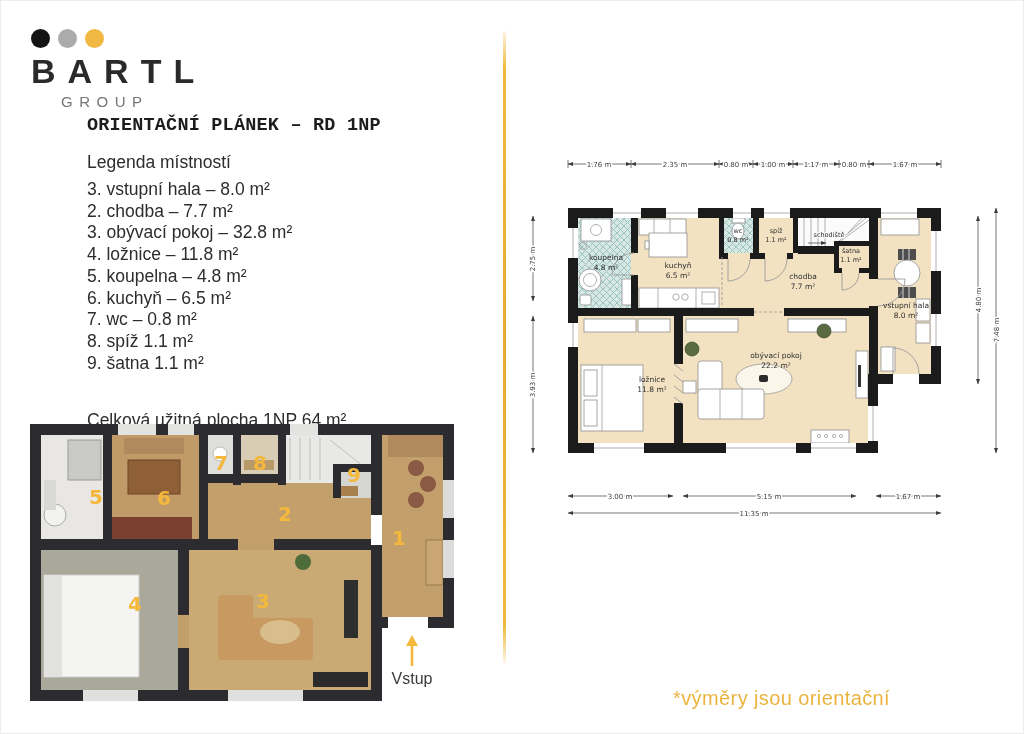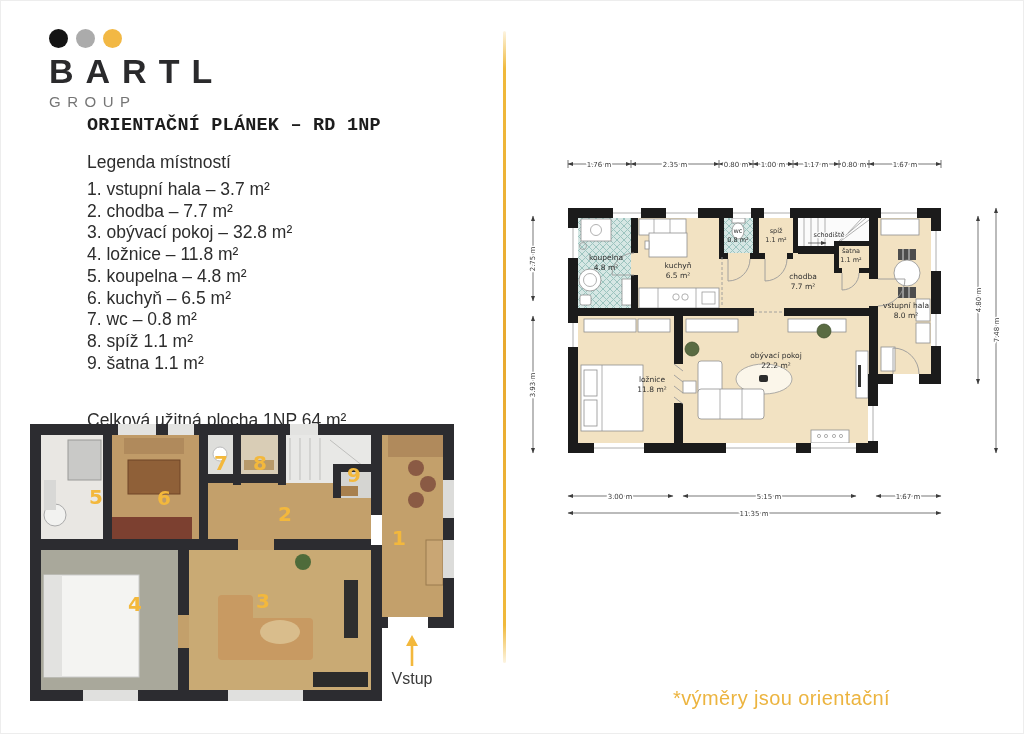--- a/index.html
+++ b/index.html
@@ -1,23 +1,23 @@
 <!DOCTYPE html>
 <html><head>
 <meta charset="utf-8">
 <style>
   html,body{margin:0;padding:0;background:#ffffff;}
   .page{position:relative;width:1024px;height:734px;background:#fff;overflow:hidden;
         font-family:"Liberation Sans",sans-serif;border:1px solid #ededed;box-sizing:border-box;}
   
-  .logo{position:absolute;left:48px;top:28px;}
+  .logo{position:absolute;left:30px;top:28px;}
   .logo-dots{display:flex;gap:8px;}
   .logo-dot{width:19px;height:19px;border-radius:50%;}
   .logo-name{margin-top:4px;font-size:34px;font-weight:bold;letter-spacing:12px;color:#2a2a2c;}
-  .logo-sub{margin-top:2px;font-size:15px;letter-spacing:6.5px;color:#757575;}
+  .logo-sub{margin-top:2px;font-size:15px;letter-spacing:6.5px;color:#757575;margin-left:30px;}
   
   .heading{position:absolute;left:86px;top:114px;color:#1d1d1d;}
   .heading .title{font-size:18.5px;font-weight:bold;letter-spacing:.2px;font-family:Liberation Mono, monospace;}
   .heading .subtitle{font-size:17.5px;font-weight:normal;color:#2d2d2d;margin-top:16px;}
   .legend{position:absolute;left:86px;top:178px;font-size:17.5px;line-height:21.7px;color:#2d2d2d;}
   .total{position:absolute;left:86px;top:409px;font-size:17.5px;color:#2d2d2d;}
   
   .divider{position:absolute;left:502px;top:30px;width:3px;height:632px;border-radius:2px;
            background:linear-gradient(180deg,rgba(240,185,59,.15),#f0b93b 6%,#e8a92f 50%,#f0b93b 94%,rgba(240,185,59,.15));}
   
@@ -54,21 +54,21 @@
     <div class="logo-name">BARTL</div>
     <div class="logo-sub">GROUP</div>
   </div>
 
   <div class="heading">
     <div class="title">ORIENTAČNÍ PLÁNEK – RD 1NP</div>
     <div class="subtitle">Legenda místností</div>
   </div>
 
   <div class="legend">
-    <div>1. vstupní hala – 3.7 m²</div>
+    <div>3. vstupní hala – 8.0 m²</div>
     <div>2. chodba – 7.7 m²</div>
     <div>3. obývací pokoj – 32.8 m²</div>
     <div>4. ložnice – 11.8 m²</div>
     <div>5. koupelna – 4.8 m²</div>
     <div>6. kuchyň – 6.5 m²</div>
     <div>7. wc – 0.8 m²</div>
     <div>8. spíž 1.1 m²</div>
     <div>9. šatna 1.1 m²</div>
   </div>
   <div class="total">Celková užitná plocha 1NP 64 m²</div>

